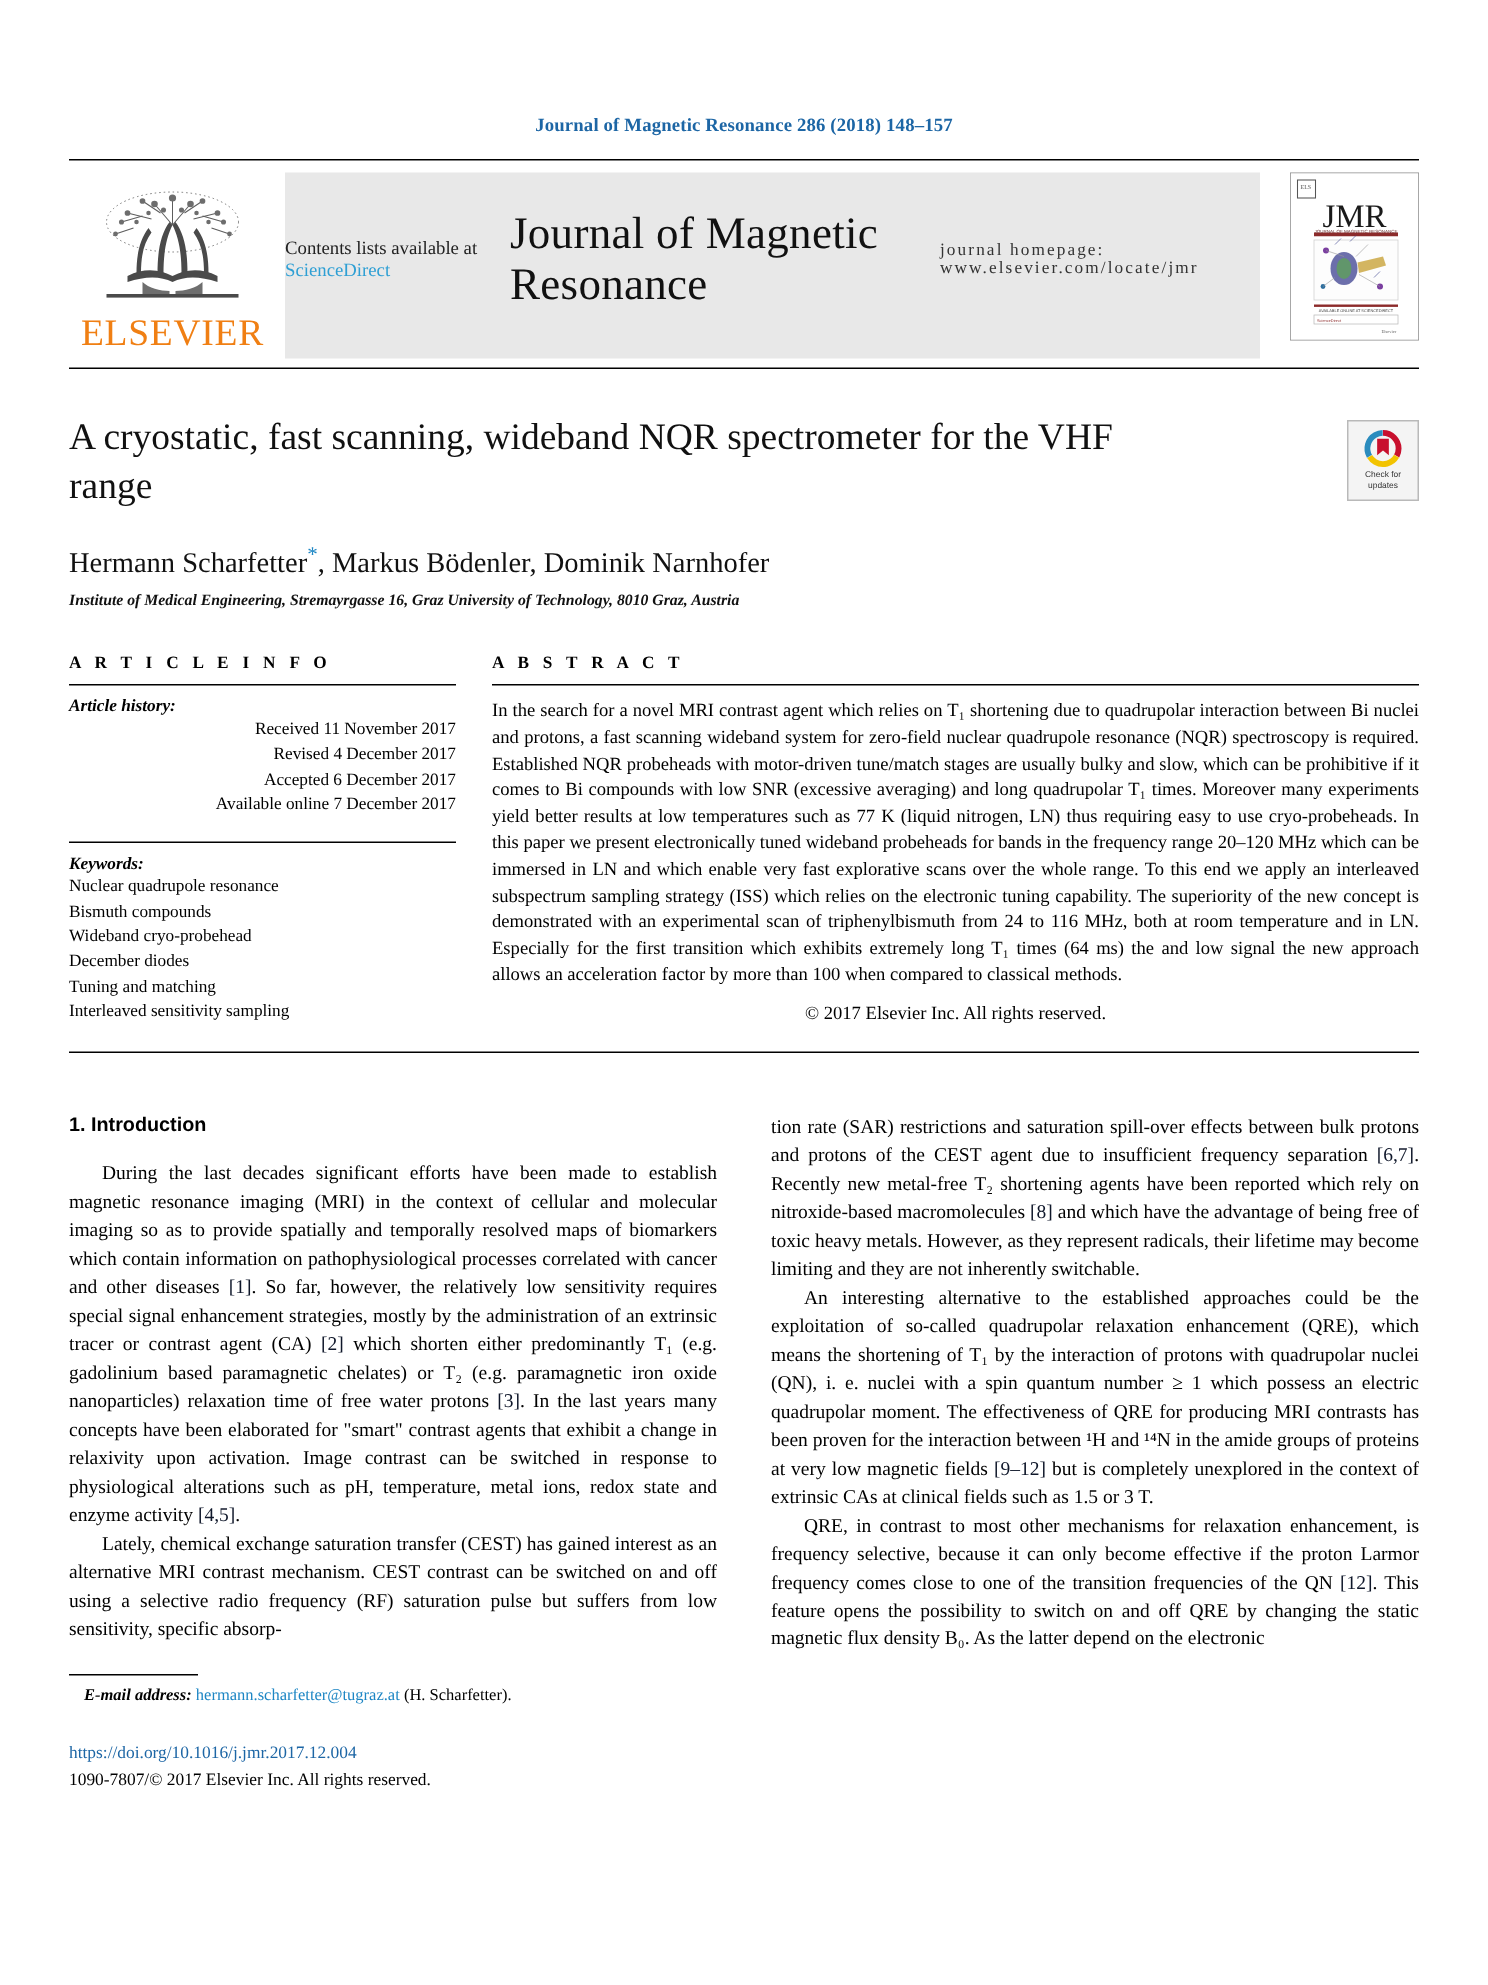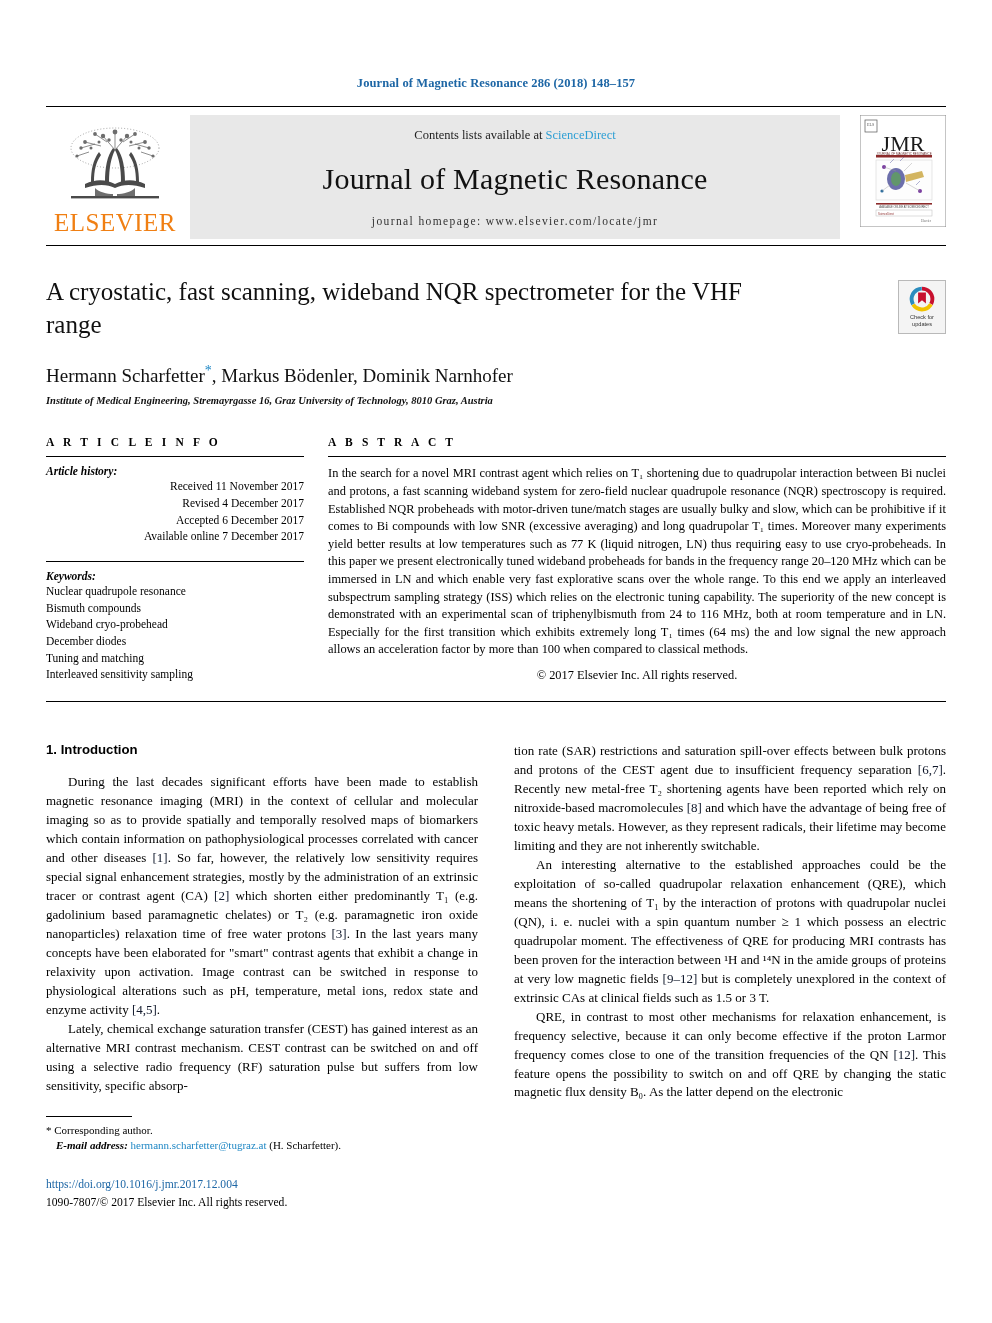--- a/index.html
+++ b/index.html
@@ -59,24 +59,24 @@
     color: #f07f13;
     font-size: 25px;
     letter-spacing: 0.5px;
     line-height: 1;
     margin-top: 2px;
   }
   .masthead-center {
     flex: 1 1 auto;
     background: #e8e8e8;
     display: flex;
-    flex-direction: column;
+    flex-direction: row;
     justify-content: space-between;
     align-items: center;
-    padding: 13px 0 12px 0;
+    padding: 3px 0 12px 0;
     margin: 0 6px;
   }
   .contents-line {
     font-size: 12.5px;
     color: #222;
   }
   .contents-line .sd {
     color: #2e9fd4;
   }
   .journal-title {
@@ -405,24 +405,20 @@
 
   <div class="body-cols">
 
     <div class="bcol">
       <h2 class="section-title">1. Introduction</h2>
       <p class="body-par">During the last decades significant efforts have been made to establish magnetic resonance imaging (MRI) in the context of cellular and molecular imaging so as to provide spatially and temporally resolved maps of biomarkers which contain information on pathophysiological processes correlated with cancer and other diseases <span class="cite">[1]</span>. So far, however, the relatively low sensitivity requires special signal enhancement strategies, mostly by the administration of an extrinsic tracer or contrast agent (CA) <span class="cite">[2]</span> which shorten either predominantly T₁ (e.g. gadolinium based paramagnetic chelates) or T₂ (e.g. paramagnetic iron oxide nanoparticles) relaxation time of free water protons <span class="cite">[3]</span>. In the last years many concepts have been elaborated for "smart" contrast agents that exhibit a change in relaxivity upon activation. Image contrast can be switched in response to physiological alterations such as pH, temperature, metal ions, redox state and enzyme activity <span class="cite">[4,5]</span>.</p>
       <p class="body-par" style="margin-top:0;">Lately, chemical exchange saturation transfer (CEST) has gained interest as an alternative MRI contrast mechanism. CEST contrast can be switched on and off using a selective radio frequency (RF) saturation pulse but suffers from low sensitivity, specific absorp-</p>
 
       <div class="footnote">
         <div class="fn-rule"></div>
-        <div class="fn-line">
-          <span class="star">*</span>
-          <span>Corresponding author.</span>
-        </div>
         <div class="fn-line" style="padding-left:10px;">
           <span class="fn-email-label">E-mail address:</span>
           <span class="link">hermann.scharfetter@tugraz.at</span>
           <span>(H. Scharfetter).</span>
         </div>
       </div>
 
       <div class="doi-block">
         <div class="doi-link">https://doi.org/10.1016/j.jmr.2017.12.004</div>
         <div>1090-7807/© 2017 Elsevier Inc. All rights reserved.</div>

